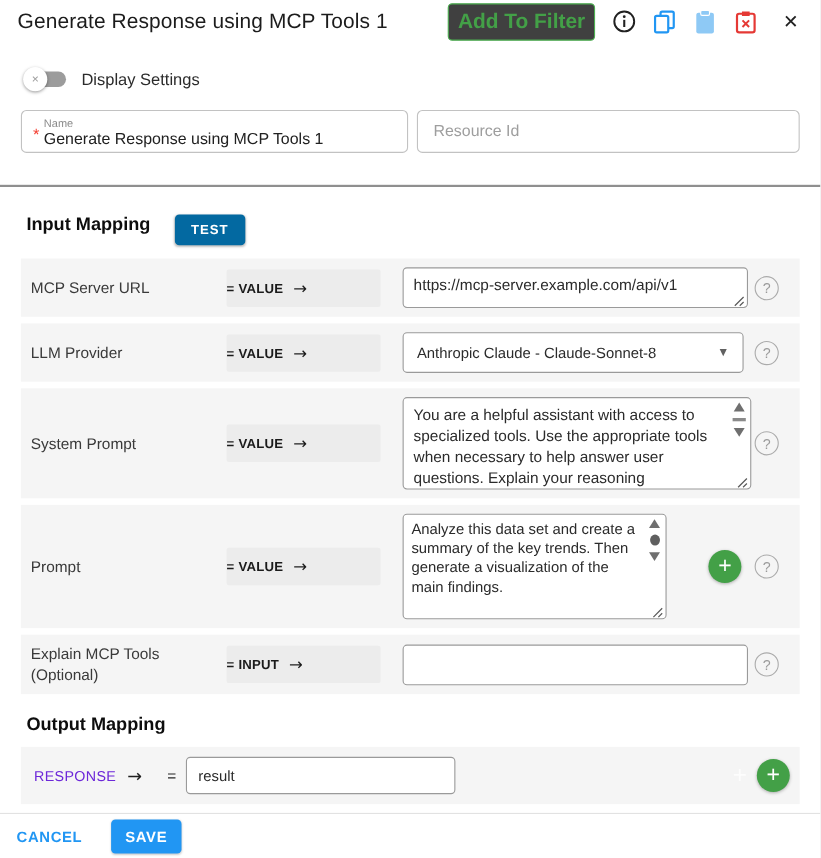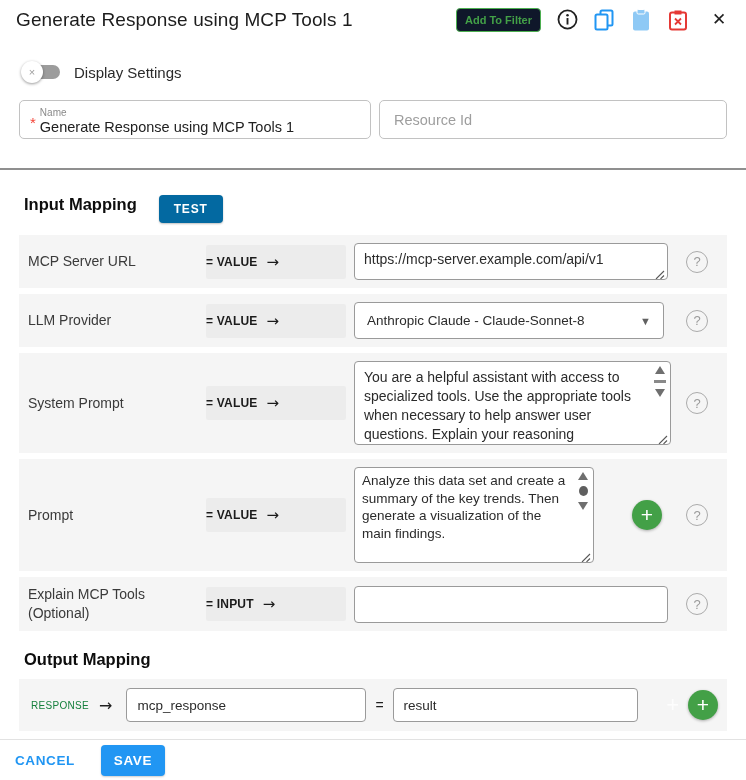--- a/index.html
+++ b/index.html
@@ -7,22 +7,22 @@
   body { font-family:"Liberation Sans", sans-serif; }
   .modal {
     position:relative; width:746px; height:780px; background:#fff;
     overflow:hidden; color:#212121;
   }
   
   .header { display:flex; align-items:center; padding:7px 16px 6px 16px; height:38px; }
   .title { font-size:19px; color:#1c1c1c; letter-spacing:0.1px; }
   .header-actions { margin-left:auto; display:flex; align-items:center; gap:15px; }
   .add-filter-btn {
-    border:1.5px solid #4caf50; color:#43a047; background:#0f172a;
-    font-size:11px; font-weight:bold; padding:5px 8px; border-radius:4px; cursor:pointer;
+    border:1.5px solid #4caf50; color:#43a047; background:#404040;
+    font-size:19px; font-weight:bold; padding:5px 8px; border-radius:4px; cursor:pointer;
     font-family:"Liberation Sans", sans-serif;
   }
   .icon-btn { display:flex; align-items:center; justify-content:center; width:22px; height:22px; cursor:pointer; background:none; border:none; }
   .close-x { font-size:17px; color:#212121; font-weight:normal; margin-left:4px; }
   
   .toggle-row { display:flex; align-items:center; margin:21px 0 0 24px; height:26px; }
   .switch { position:relative; width:36px; height:14px; background:#9c9c9c; border-radius:8px; cursor:pointer; }
   .knob {
     position:absolute; left:-3px; top:-4px; width:22px; height:22px; border-radius:50%;
     background:#fff; box-shadow:0 1px 3px rgba(0,0,0,0.4);
@@ -57,21 +57,21 @@
   
   .rows { margin:12px 19px 0 19px; }
   .mrow { background:#f5f5f5; display:flex; align-items:center; padding:8px 8px 8px 9px; margin-bottom:6px; min-height:52px; }
   .mrow-label { flex:0 0 178px; font-size:14px; color:#3a3a3a; line-height:19px; padding-right:14px; }
   .mode-chip {
     flex:0 0 140px; height:34px; background:#ececec; border:none; border-radius:2px; cursor:pointer;
     display:flex; align-items:center; gap:9px;
     font-size:12px; font-weight:bold; color:#1b1b1b; font-family:"Liberation Sans", sans-serif; letter-spacing:0.2px;
   }
   .chip-arrow { font-family:"DejaVu Sans", sans-serif; font-size:15px; font-weight:normal; color:#1b1b1b; }
-  .ctrl { margin-left:8px; position:relative; }
+  .ctrl { margin-left:20px; position:relative; }
   .ta-wrap { background:#fff; border:1px solid #9a9a9a; border-radius:4px; position:relative; overflow:hidden; }
   .ta-wrap textarea {
     display:block; width:100%; height:100%; border:none; outline:none; resize:none; background:transparent;
     font-family:"Liberation Sans", sans-serif; font-size:14px; line-height:19px; color:#2b2b2b;
     padding:6px 22px 4px 9px; overflow:hidden; scrollbar-width:none;
   }
   .ta-wrap.narrow textarea { font-size:13.5px; line-height:17.5px; padding:4px 20px 4px 7px; }
   .grip { position:absolute; right:2px; bottom:2px; width:11px; height:11px; cursor:nwse-resize; }
   .scrollcol { position:absolute; top:4px; right:3px; width:14px; display:flex; flex-direction:column; align-items:center; gap:6px; }
   .tri-up { width:0; height:0; border-left:5px solid transparent; border-right:5px solid transparent; border-bottom:8px solid #6f6f6f; cursor:pointer; }
@@ -93,21 +93,21 @@
     display:flex; align-items:center; justify-content:center; font-size:13px; font-family:"Liberation Sans", sans-serif;
   }
   .plus-btn {
     width:30px; height:30px; border-radius:50%; background:#43a047; border:none; cursor:pointer;
     color:#fff; font-size:21px; line-height:1; display:flex; align-items:center; justify-content:center;
     box-shadow:0 1px 3px rgba(0,0,0,0.3); font-family:"Liberation Sans", sans-serif; padding-bottom:2px;
   }
   .mrow .plus-btn { margin-left:38px; }
   
   .out-row { background:#f5f5f5; display:flex; align-items:center; margin:10px 19px 0 19px; height:52px; padding:0 9px; }
-  .out-label { font-size:10px; color:#15803d; letter-spacing:0.3px; margin-left:3px; }
+  .out-label { font-size:13px; color:#6d28d9; letter-spacing:0.3px; margin-left:3px; }
   .out-arrow { font-family:"DejaVu Sans", sans-serif; font-size:16px; margin:0 14px 0 10px; color:#1f1f1f; }
   .out-input { height:34px; }
   .out-input.src { width:240px; }
   .out-input.tgt { width:245px; }
   .out-eq { margin:0 9px; font-size:14px; color:#1f1f1f; }
   .plus-ghost { color:#fdfdfd; font-size:22px; margin:0 9px 0 auto; cursor:default; user-select:none; }
   
   .footer {
     position:absolute; left:0; right:0; bottom:0; height:41px; background:#fff;
     border-top:1px solid #e2e2e2; display:flex; align-items:center; justify-content:flex-start; padding:0 15px;
@@ -289,21 +289,20 @@
 
   </div>
 
   <div class="section-head" style="margin-top:19px;">
     <span class="section-title">Output Mapping</span>
   </div>
 
   <div class="out-row">
     <span class="out-label">RESPONSE</span>
     <span class="out-arrow">→</span>
-    <input class="line-input out-input src" type="text" value="mcp_response" style="">
     <span class="out-eq">=</span>
     <input class="line-input out-input tgt" type="text" value="result" style="">
     <span class="plus-ghost">+</span>
     <button class="plus-btn">+</button>
   </div>
 
   <div class="footer">
     <button class="cancel-btn">CANCEL</button>
     <button class="save-btn">SAVE</button>
   </div>

